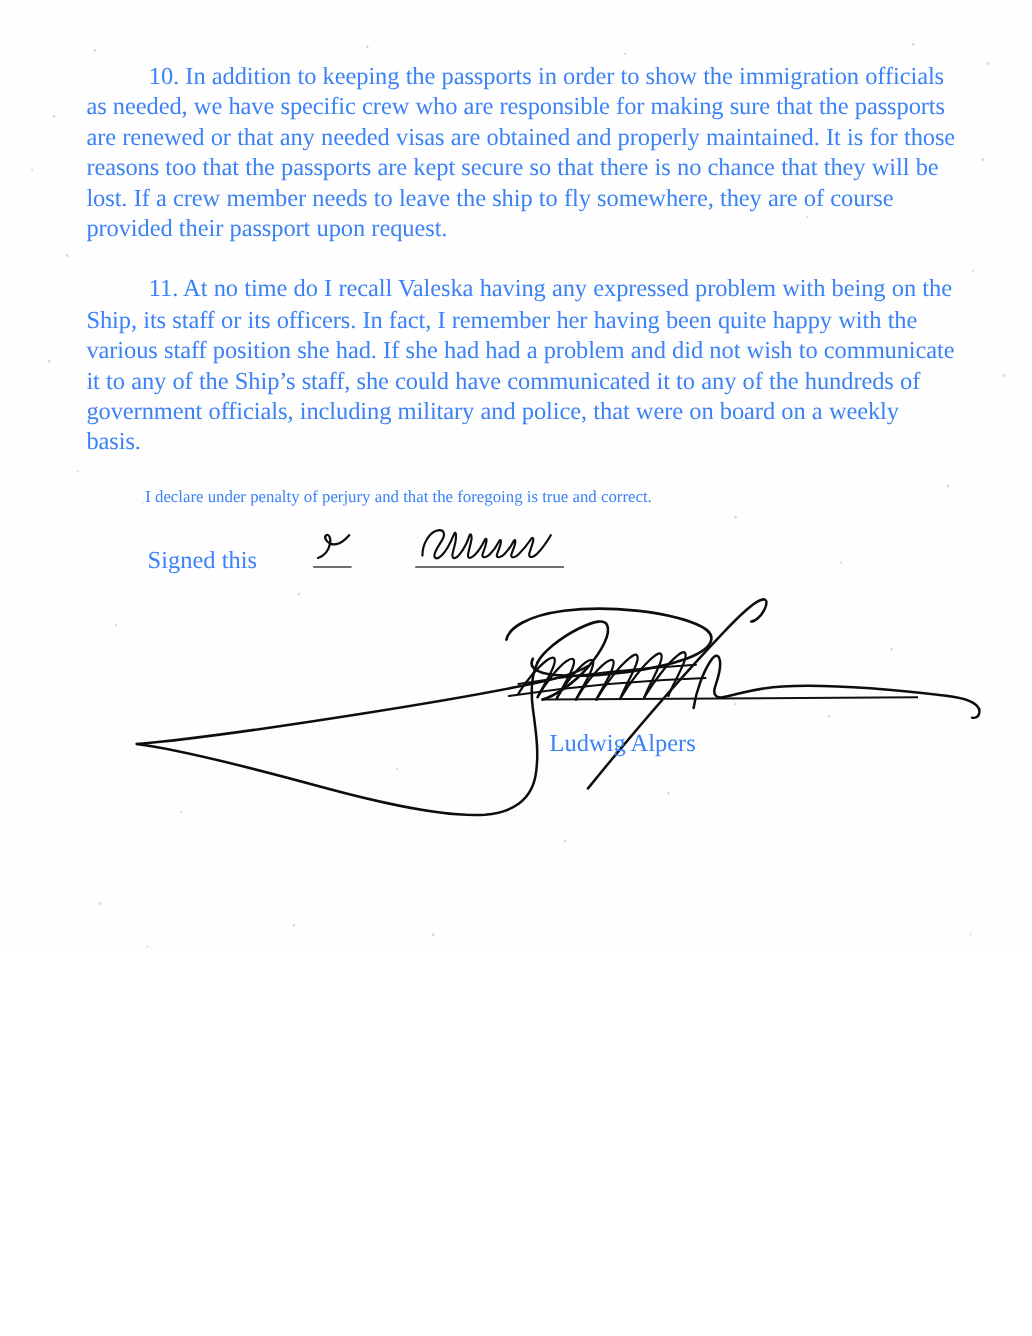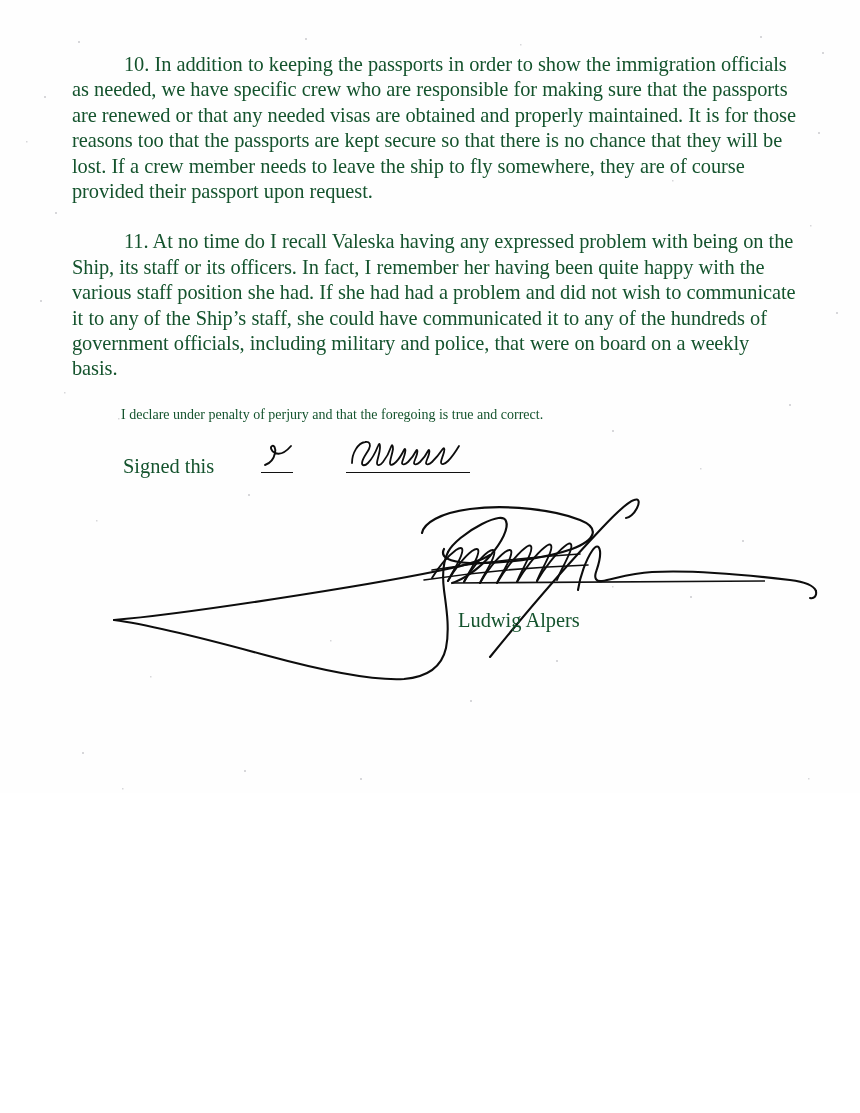--- a/index.html
+++ b/index.html
@@ -9,21 +9,21 @@
     background: #ffffff;
   }
 
   #page {
     position: relative;
     width: 860px;
     height: 793px;
     background: #fefefe;
     overflow: hidden;
     font-family: "Liberation Serif", "DejaVu Serif", serif;
-    color: #14532d;
+    color: #3b82f6;
   }
 
   
   #scan-noise {
     position: absolute;
     inset: 0;
     pointer-events: none;
     opacity: 0.55;
   }
 

